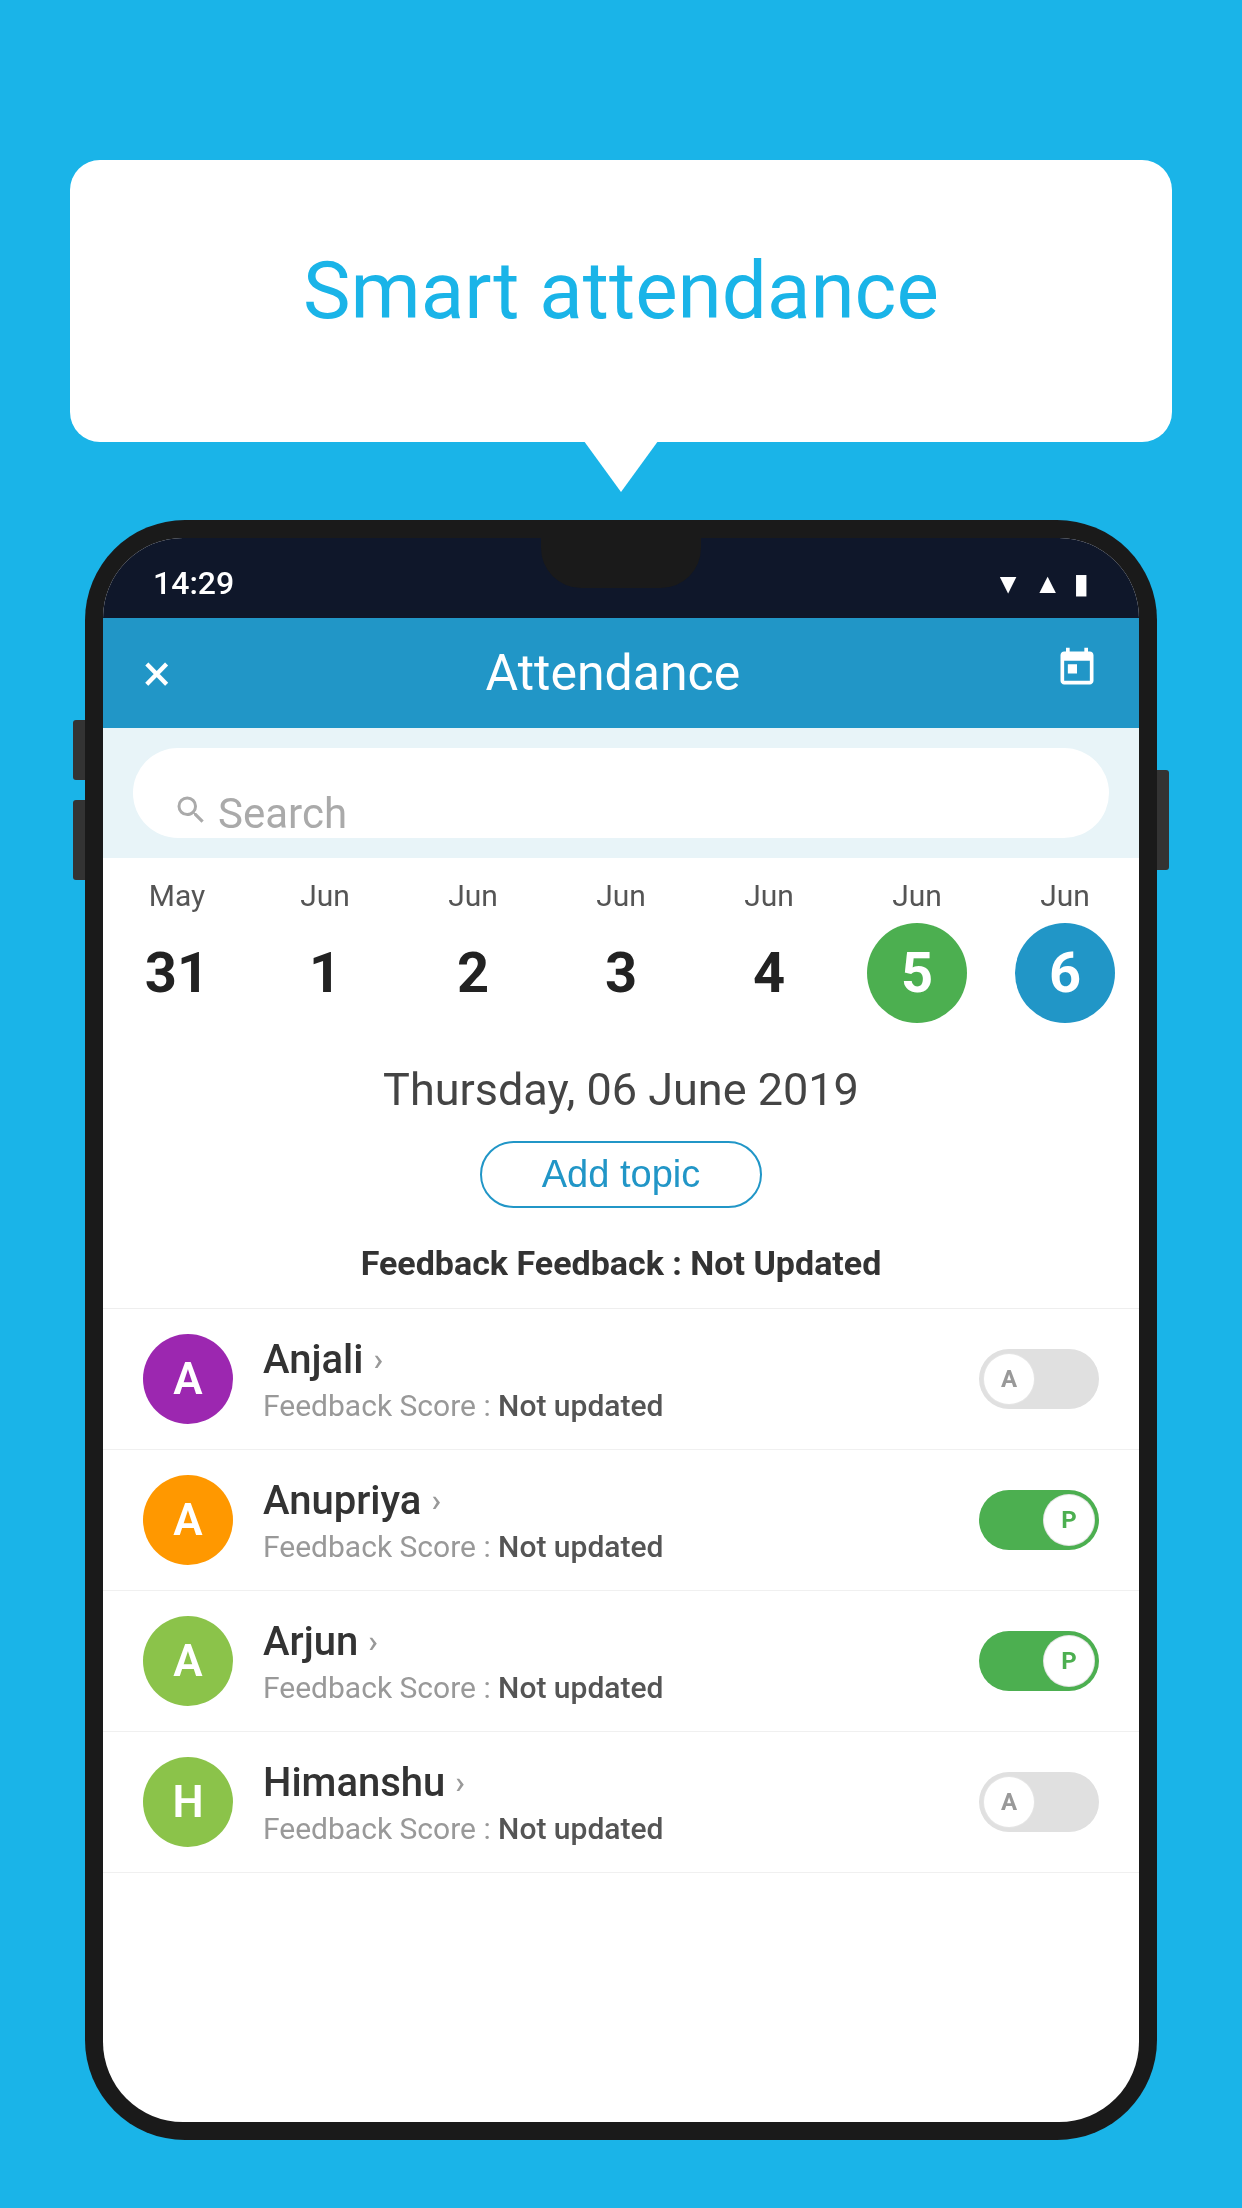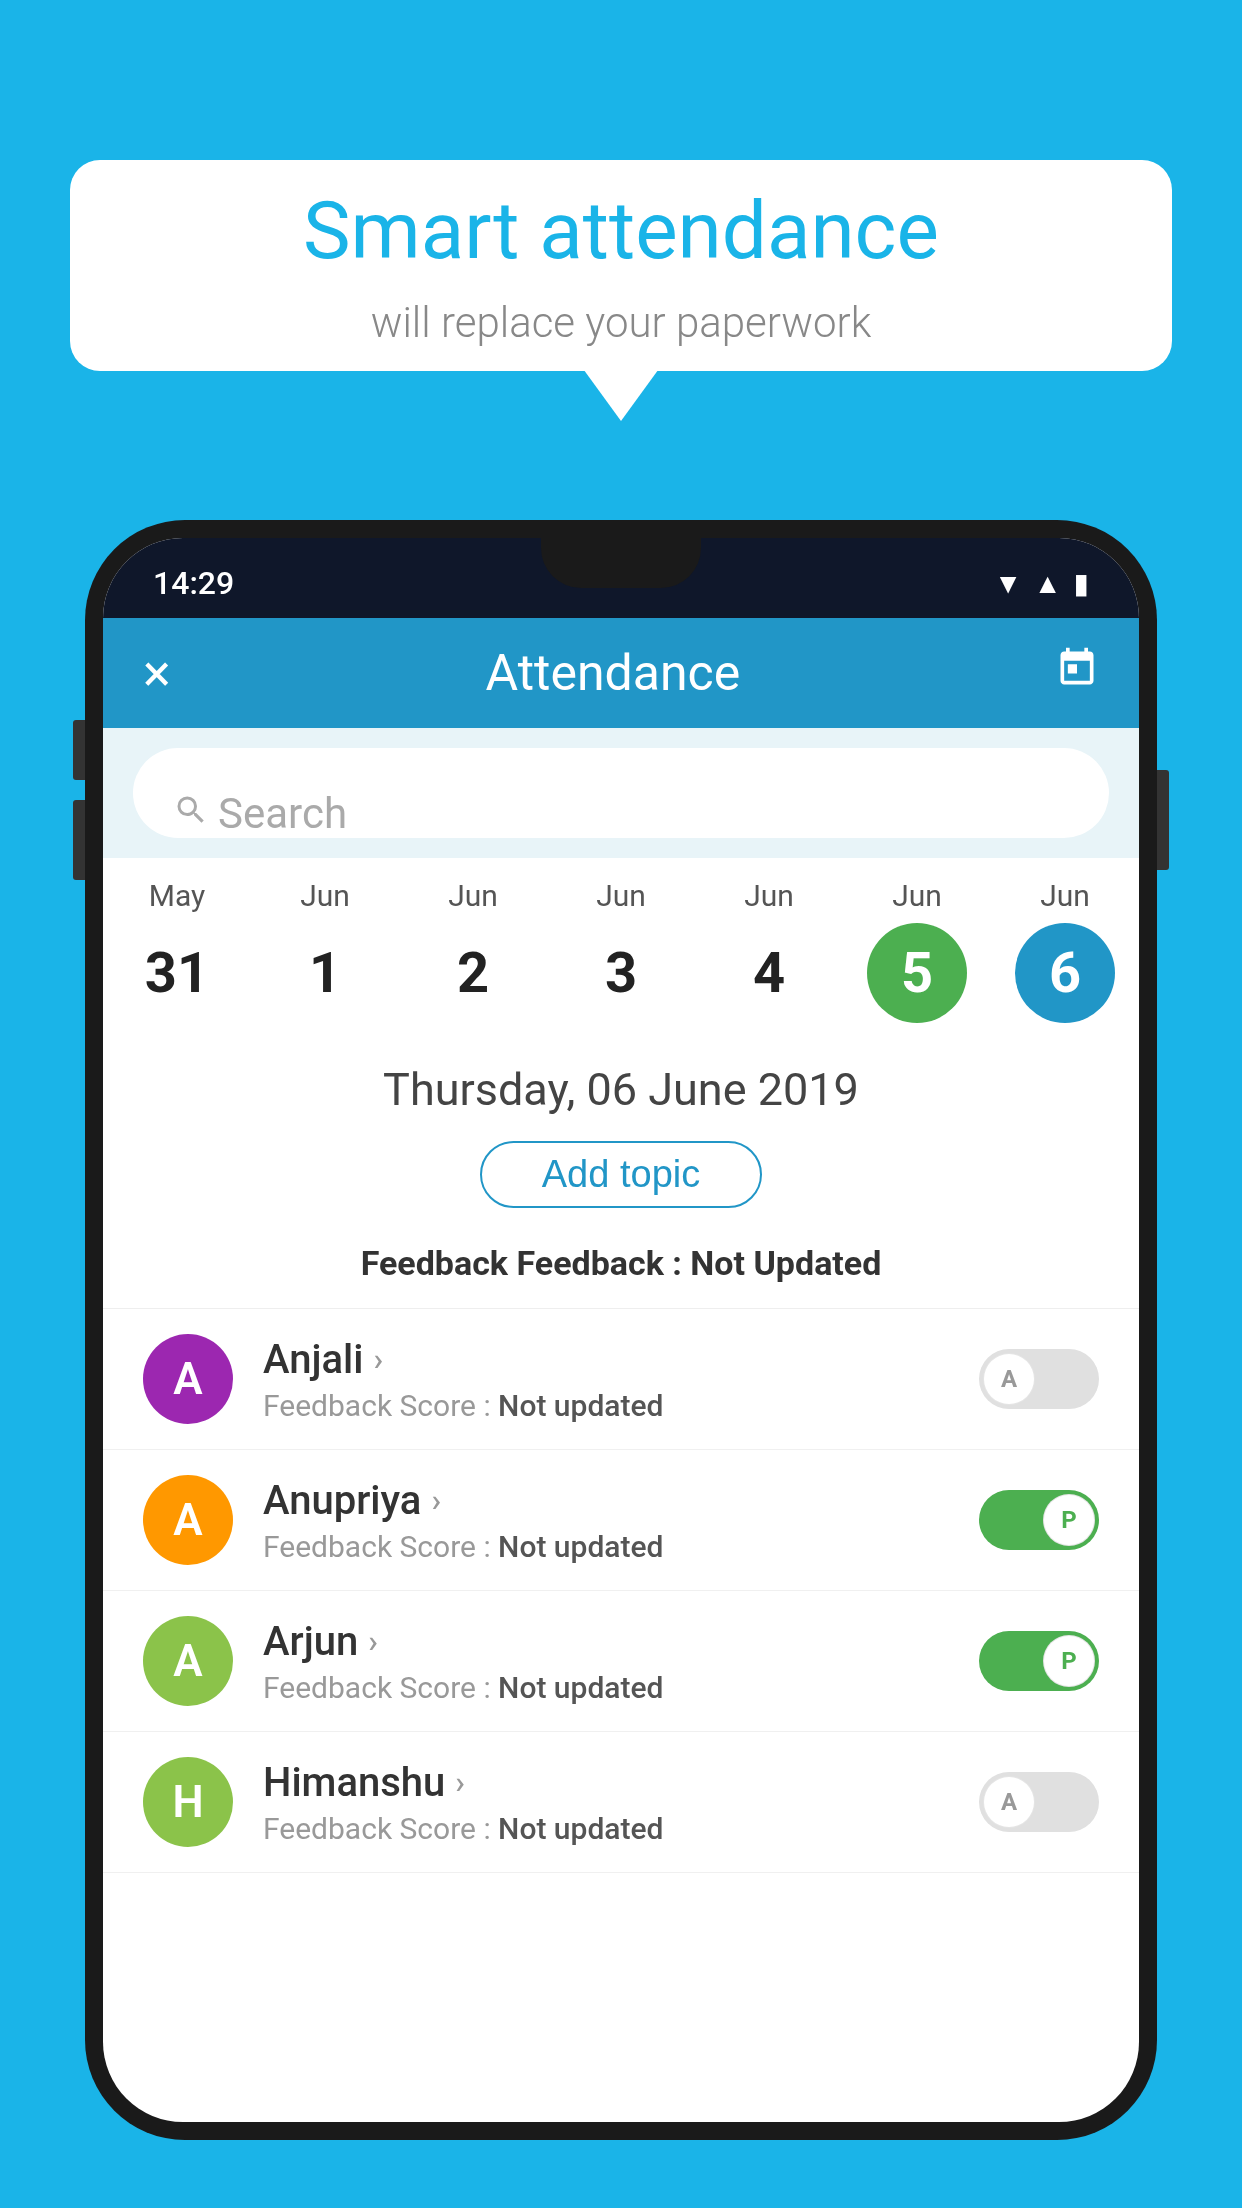--- a/index.html
+++ b/index.html
@@ -17,21 +17,21 @@
     .speech-bubble-container {
       position: absolute;
       top: 160px;
       left: 70px;
       right: 70px;
     }
 
     .speech-bubble {
       background: white;
       border-radius: 30px;
-      padding: 24px 80px;
+      padding: 84px 80px;
       text-align: center;
       position: relative;
     }
 
     .speech-bubble::after {
       content: '';
       position: absolute;
       bottom: -50px;
       left: 50%;
       transform: translateX(-50%);
@@ -396,21 +396,20 @@
       background: #333;
       border-radius: 0 3px 3px 0;
     }
   </style>
 </head>
 <body>
 
 <div class="speech-bubble-container">
   <div class="speech-bubble">
     <div class="bubble-title">Smart attendance</div>
-    <div class="bubble-subtitle">will replace your paperwork</div>
   </div>
 </div>
 
 <div class="phone-wrapper">
   <div class="phone-outer">
     <div class="phone-btn-vol"></div>
     <div class="phone-btn-vol2"></div>
     <div class="phone-btn-power"></div>
 
     <div class="phone-screen">

